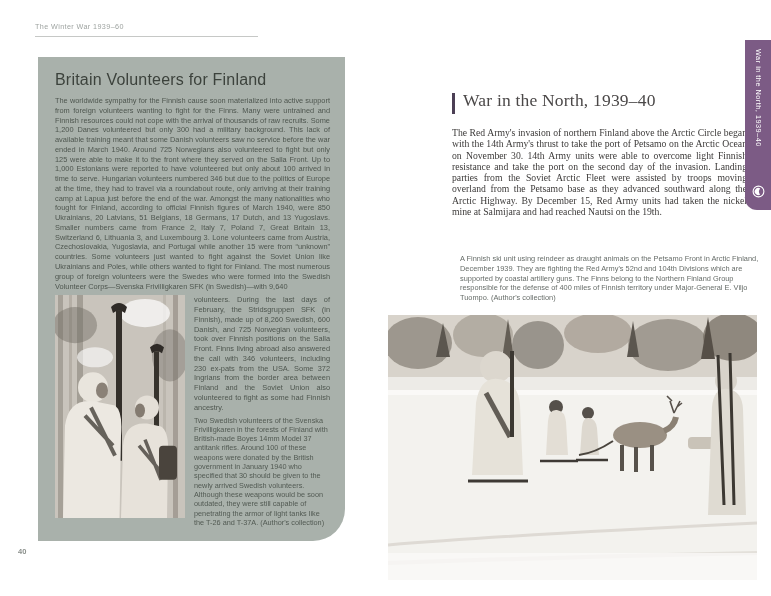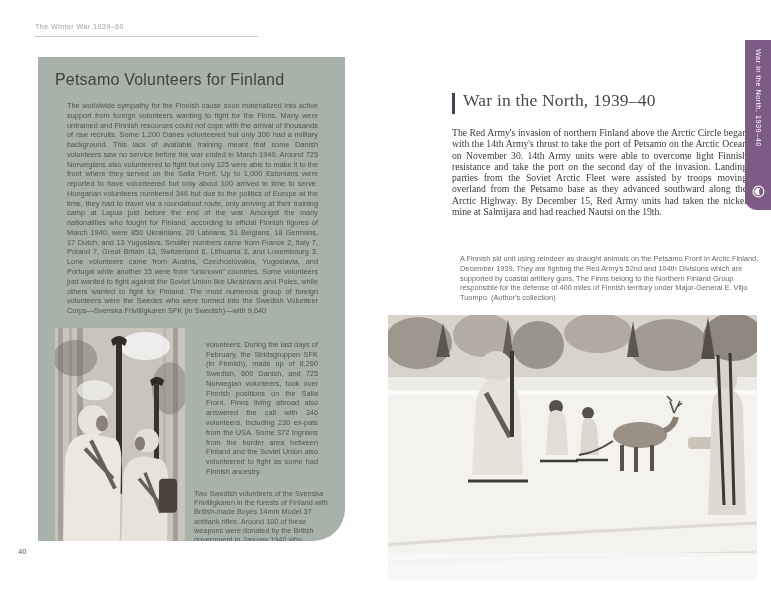--- a/index.html
+++ b/index.html
@@ -12,21 +12,21 @@
   .header-rule{position:absolute;left:35px;top:36px;width:223px;height:1px;background:#c6c8c6;}
 
   
   .page-number{position:absolute;left:18px;top:547px;font-size:7.5px;font-weight:bold;color:#8b908c;}
 
   
   .feature-box{position:absolute;left:38px;top:57px;width:307px;height:484px;
                background:#a9b1ab;border-radius:0 0 32px 0;box-sizing:border-box;
                padding:12px 15px 0 17px;overflow:hidden;}
   .feature-box h2{margin:2px 0 7px 0;font-size:16px;font-weight:400;color:#3c423c;letter-spacing:.2px;}
-  .fb-body{margin:12px;font-size:7.4px;line-height:1.32;color:#4e564f;text-align:justify;}
+  .fb-body{margin:0;font-size:7.4px;line-height:1.32;color:#4e564f;text-align:justify;}
   .fb-row{display:flex;gap:9px;margin-top:4px;}
   .fb-photo{width:130px;height:223px;flex:none;overflow:hidden;background:#c9c4bc;}
   .fb-photo svg{display:block;width:100%;height:100%;}
   .fb-col{flex:1;min-width:0;}
   .fb-caption{margin:3px 0 0 0;font-size:7.3px;line-height:1.28;color:#525a53;}
 
   
   .article-title-row{position:absolute;left:452px;top:90px;display:flex;align-items:flex-start;}
   .title-bar{width:3px;height:21px;background:#4c3f55;margin-right:8px;margin-top:3px;}
   .article-title-row h1{margin:0;font-family:"Liberation Serif",serif;font-weight:400;
@@ -49,21 +49,21 @@
 </style>
 </head>
 <body>
 
 <div class="page">
 
   <div class="running-header">The Winter War 1939–60</div>
   <div class="header-rule"></div>
 
   <section class="feature-box">
-    <h2>Petsamo Volunteers for Finland</h2>
+    <h2>Britain Volunteers for Finland</h2>
     <p class="fb-body">The worldwide sympathy for the Finnish cause soon materialized into active support from foreign volunteers wanting to fight for the Finns. Many were untrained and Finnish resources could not cope with the arrival of thousands of raw recruits. Some 1,200 Danes volunteered but only 300 had a military background. This lack of available training meant that some Danish volunteers saw no service before the war ended in March 1940. Around 725 Norwegians also volunteered to fight but only 125 were able to make it to the front where they served on the Salla Front. Up to 1,000 Estonians were reported to have volunteered but only about 100 arrived in time to serve. Hungarian volunteers numbered 346 but due to the politics of Europe at the time, they had to travel via a roundabout route, only arriving at their training camp at Lapua just before the end of the war. Amongst the many nationalities who fought for Finland, according to official Finnish figures of March 1940, were 850 Ukrainians, 20 Latvians, 51 Belgians, 18 Germans, 17 Dutch, and 13 Yugoslavs. Smaller numbers came from France 2, Italy 7, Poland 7, Great Britain 13, Switzerland 6, Lithuania 3, and Luxembourg 3. Lone volunteers came from Austria, Czechoslovakia, Yugoslavia, and Portugal while another 15 were from “unknown” countries. Some volunteers just wanted to fight against the Soviet Union like Ukrainians and Poles, while others wanted to fight for Finland. The most numerous group of foreign volunteers were the Swedes who were formed into the Swedish Volunteer Corps—Svenska Frivilligkaren SFK (in Swedish)—with 9,640</p>
     <div class="fb-row">
       <div class="fb-photo">
         <svg viewBox="0 0 130 222" preserveAspectRatio="none" aria-hidden="true">
           <rect width="130" height="222" fill="#c9c4bc"></rect>
           <rect x="3" width="5" height="222" fill="#908a81" opacity=".6"></rect>
           <rect x="14" width="3" height="222" fill="#aca69d" opacity=".7"></rect>
           <rect x="22" width="6" height="222" fill="#7d776e" opacity=".5"></rect>
           <rect x="118" width="5" height="222" fill="#8d867d" opacity=".6"></rect>
           <rect x="108" width="3" height="222" fill="#b3ada3" opacity=".6"></rect>

